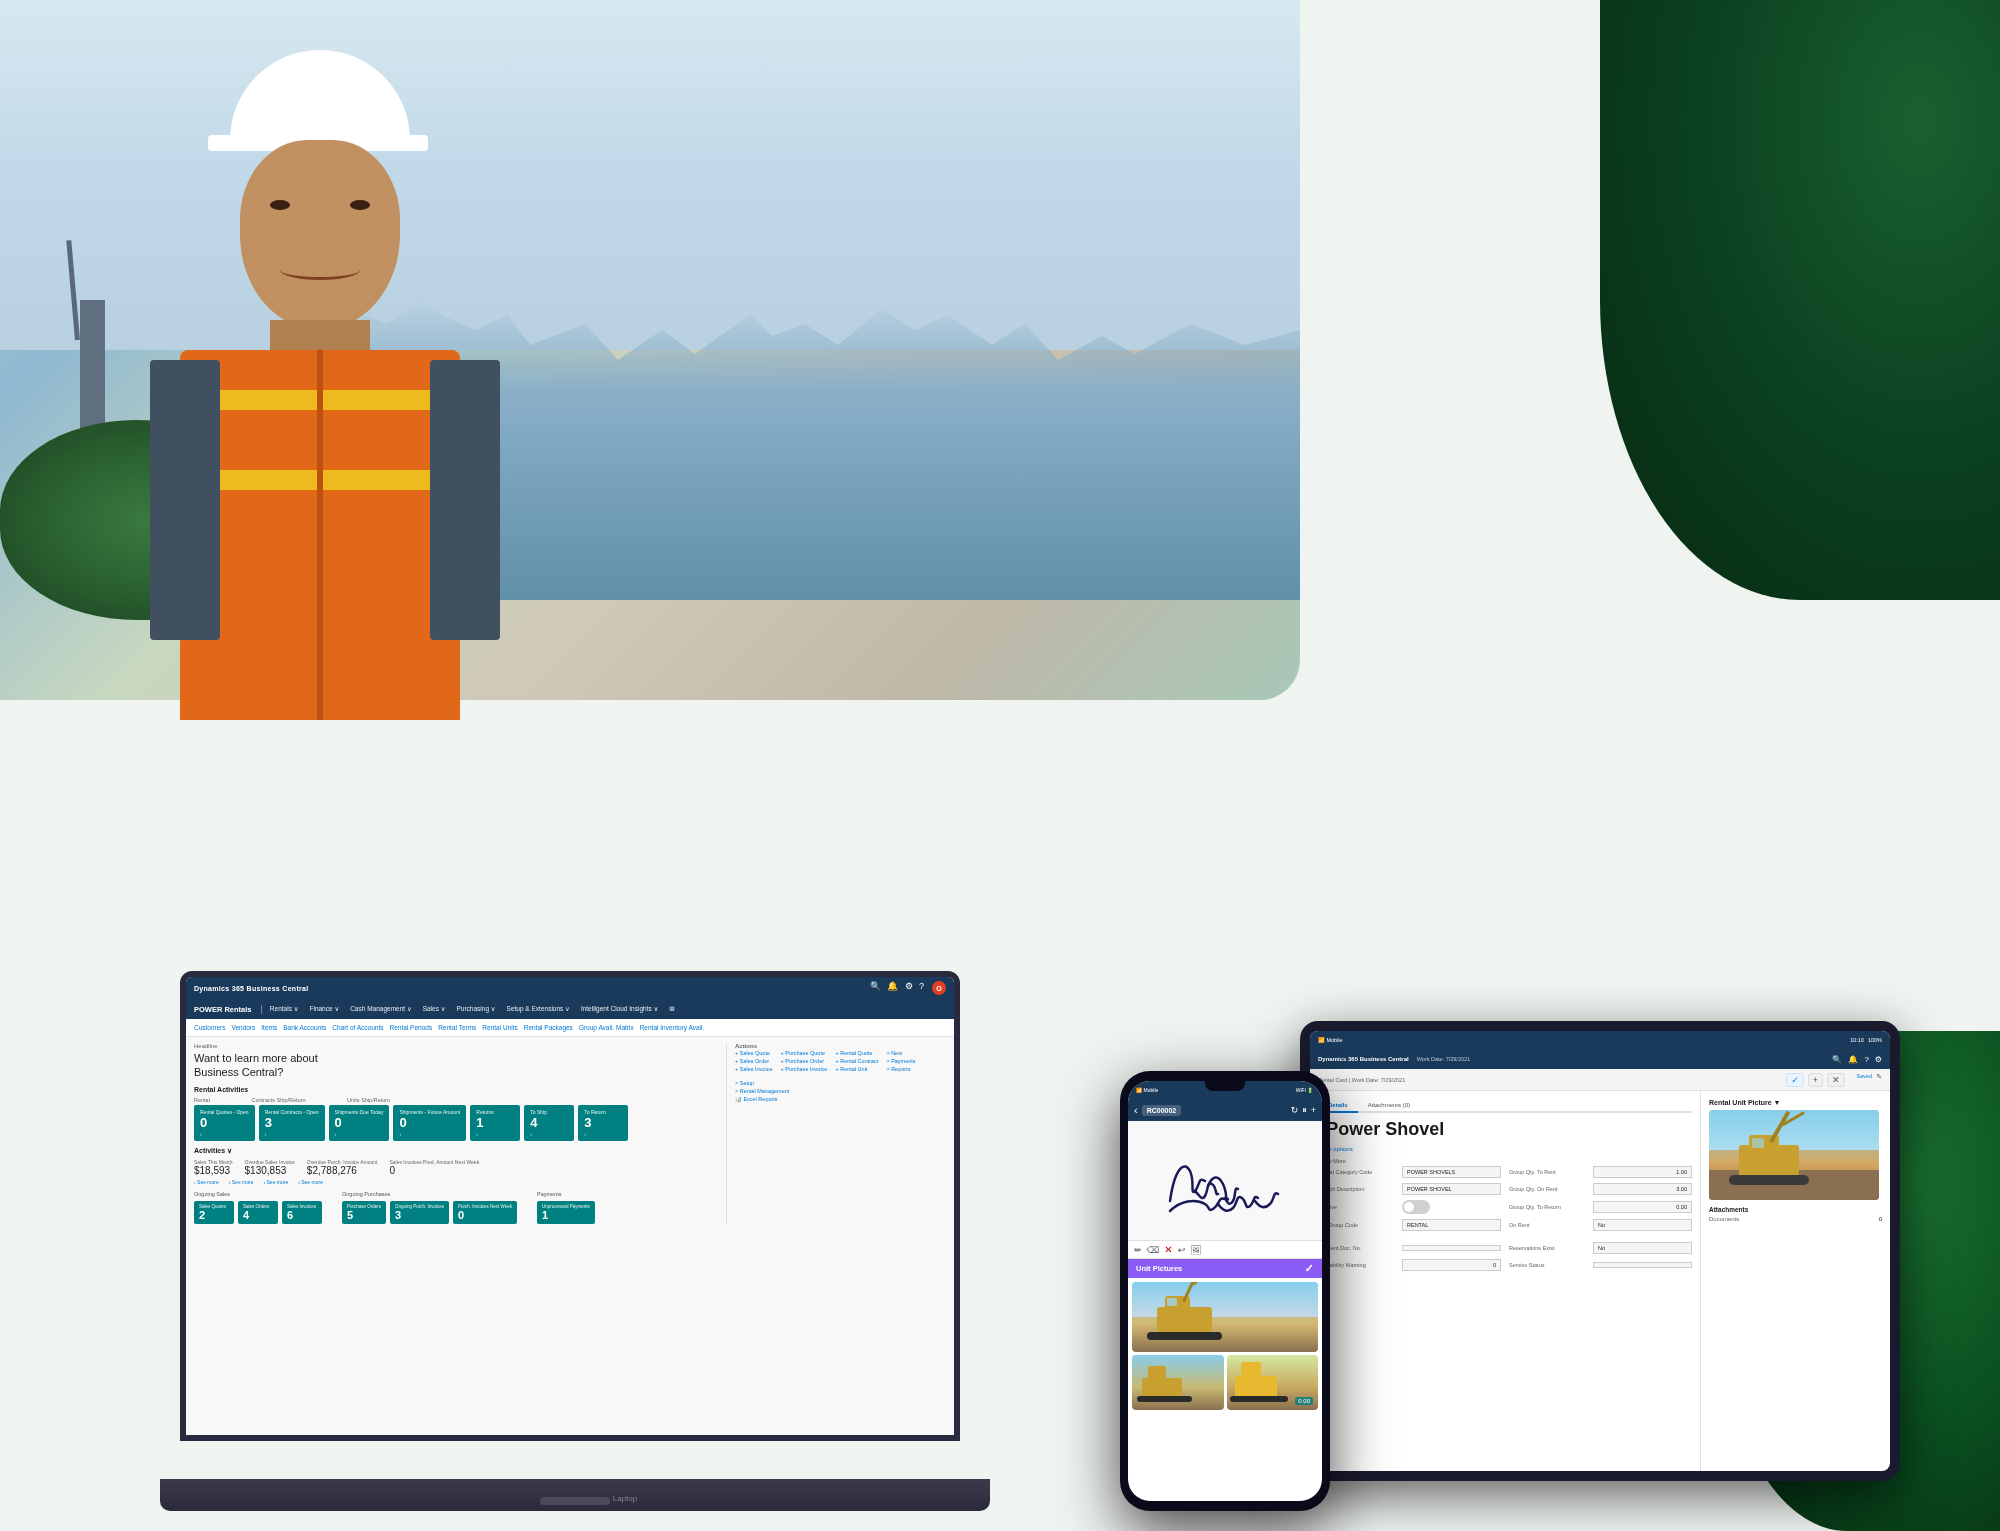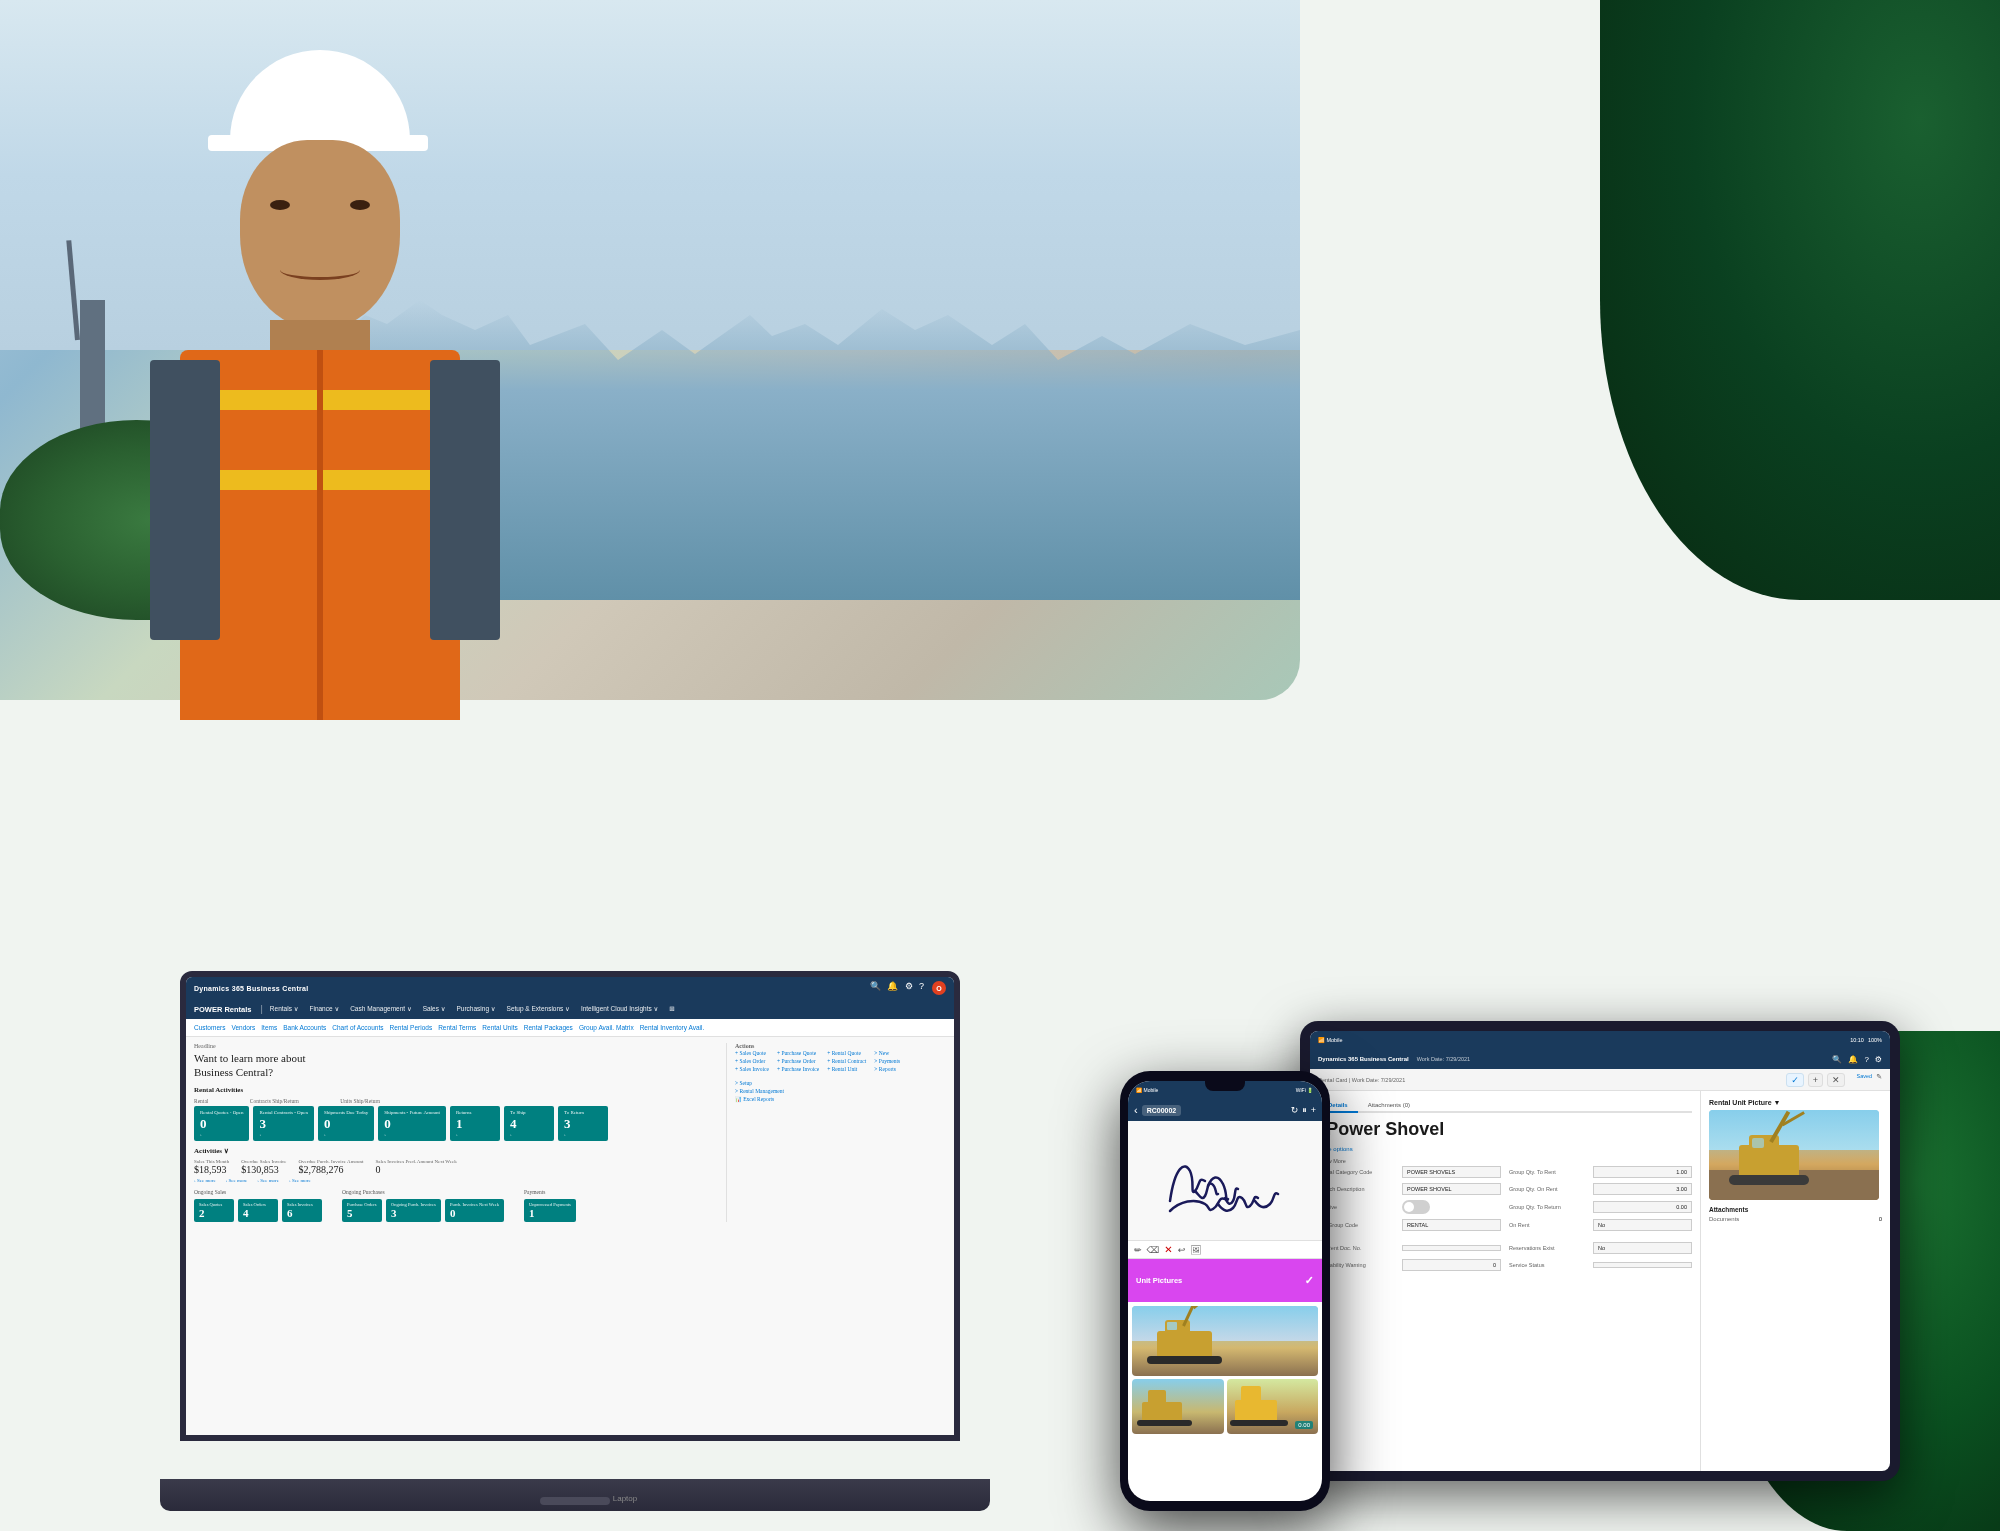--- a/index.html
+++ b/index.html
@@ -389,21 +389,21 @@
         <span class="bc-submenu-item">Chart of Accounts</span>
         <span class="bc-submenu-item">Rental Periods</span>
         <span class="bc-submenu-item">Rental Terms</span>
         <span class="bc-submenu-item">Rental Units</span>
         <span class="bc-submenu-item">Rental Packages</span>
         <span class="bc-submenu-item">Group Avail. Matrix</span>
         <span class="bc-submenu-item">Rental Inventory Avail.</span>
       </div>
 
       <div class="bc-content">
-        <div style="display:flex; gap:20px;font-family:Liberation Serif, serif;">
+        <div style="display:flex; gap:20px;">
 
           <div style="flex:1;">
             <div class="bc-headline">Headline</div>
             <div class="bc-title-text">
               <span>Want to learn more about</span><br>
               <span>Business Central?</span>
             </div>
 
             <div class="bc-section-title">Rental Activities</div>
             <div style="font-size:5.5px; color:#666; margin-bottom:2px;">
@@ -758,21 +758,21 @@
       </div>
 
       <div style="display:flex; gap:5px; align-items:center; padding:3px 6px; border-bottom:1px solid #e0e0e0;">
         <span style="font-size:9px; color:#555; cursor:pointer;">✏</span>
         <span style="font-size:9px; color:#555; cursor:pointer;">⌫</span>
         <span style="font-size:10px; color:#c00; cursor:pointer;">✕</span>
         <span style="font-size:9px; color:#555; cursor:pointer;">↩</span>
         <span style="font-size:9px; color:#555; cursor:pointer;">🖼</span>
       </div>
 
-      <div style="background:#d946ef; color:white; font-size:7.5px; font-weight:600; padding:15px 8px; display:flex; align-items:center; justify-content:space-between;">
+      <div style="background:#8b5cf6; color:white; font-size:7.5px; font-weight:600; padding:3px 8px; display:flex; align-items:center; justify-content:space-between;">
         <span>Unit Pictures</span>
         <span style="font-size:11px;">✓</span>
       </div>
 
       <div style="display:grid; grid-template-columns:1fr 1fr; gap:3px; padding:4px;">
 
         <div style="grid-column:1/-1; height:70px; border-radius:4px; overflow:hidden; position:relative; background:linear-gradient(180deg, #87CEEB 0%, #d4b870 60%, #8a7050 100%);">
           <div style="position:absolute; top:0; left:0; right:0; height:35px; background:linear-gradient(180deg, #87CEEB, #c4d8e8);"></div>
           <div style="position:absolute; bottom:15px; left:25px; width:55px; height:30px; background:#c8a030; border-radius:3px;"></div>
           <div style="position:absolute; bottom:38px; left:33px; width:25px; height:18px; background:#c8a030; border-radius:3px 3px 0 0;">

